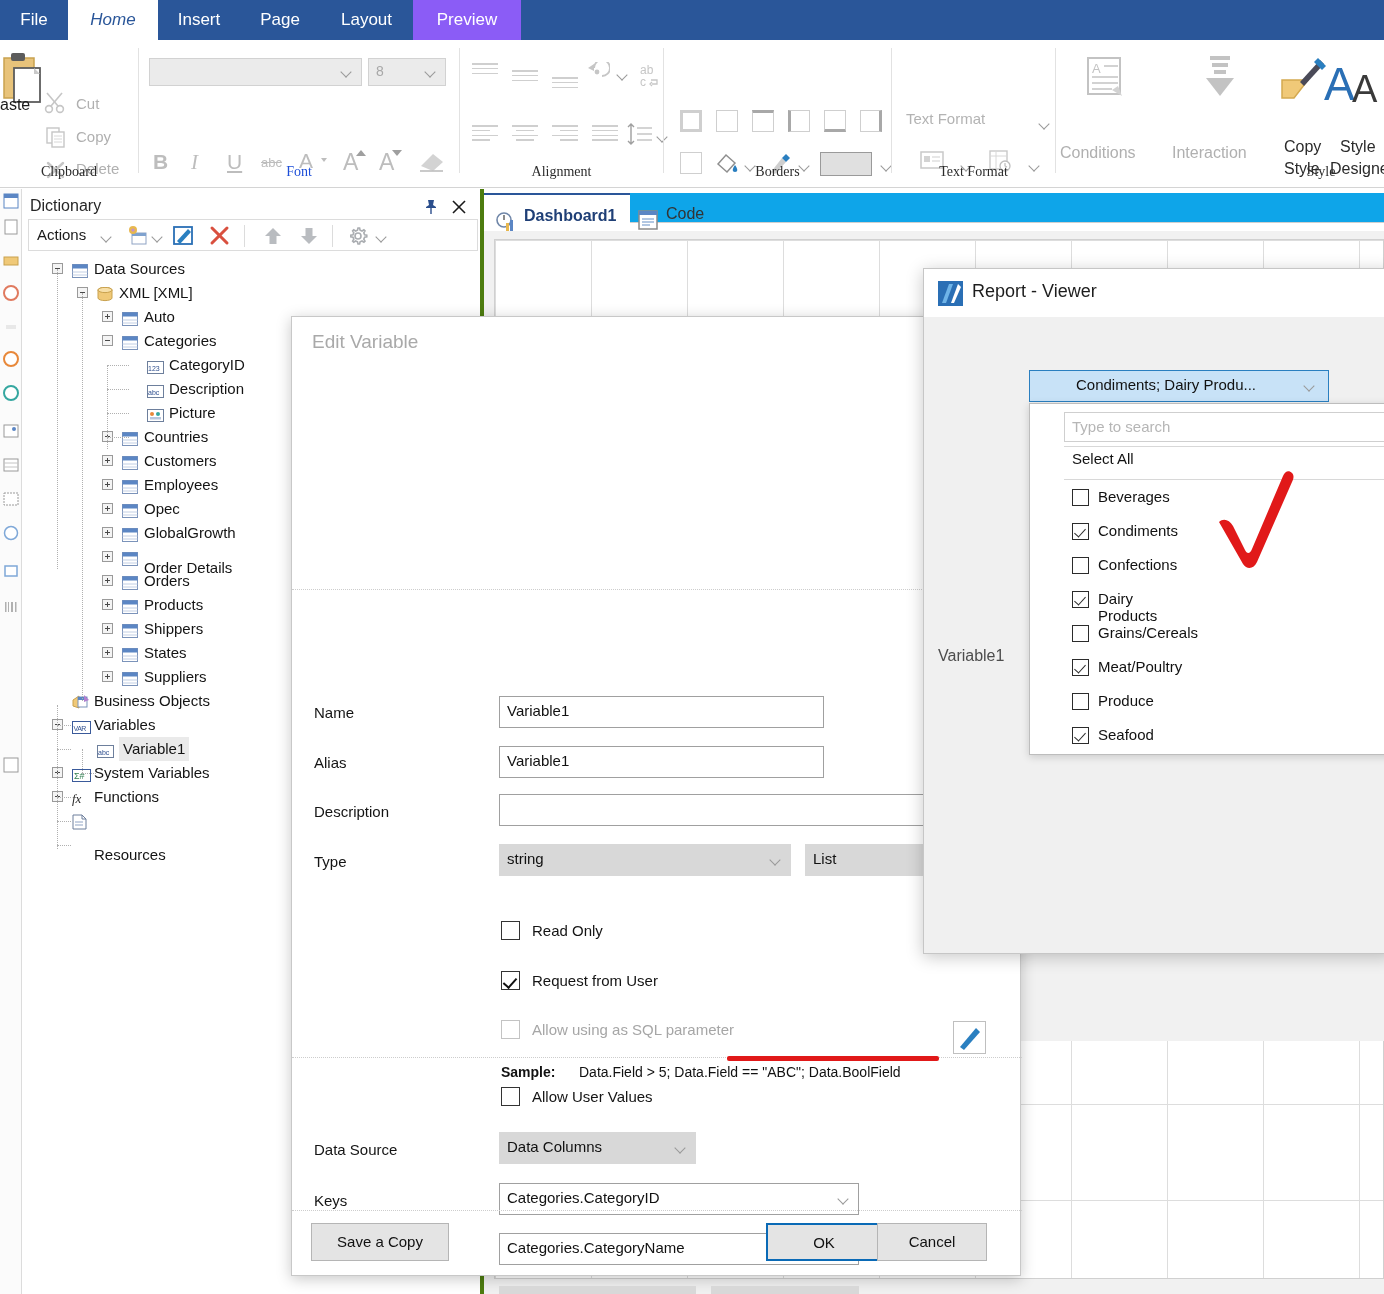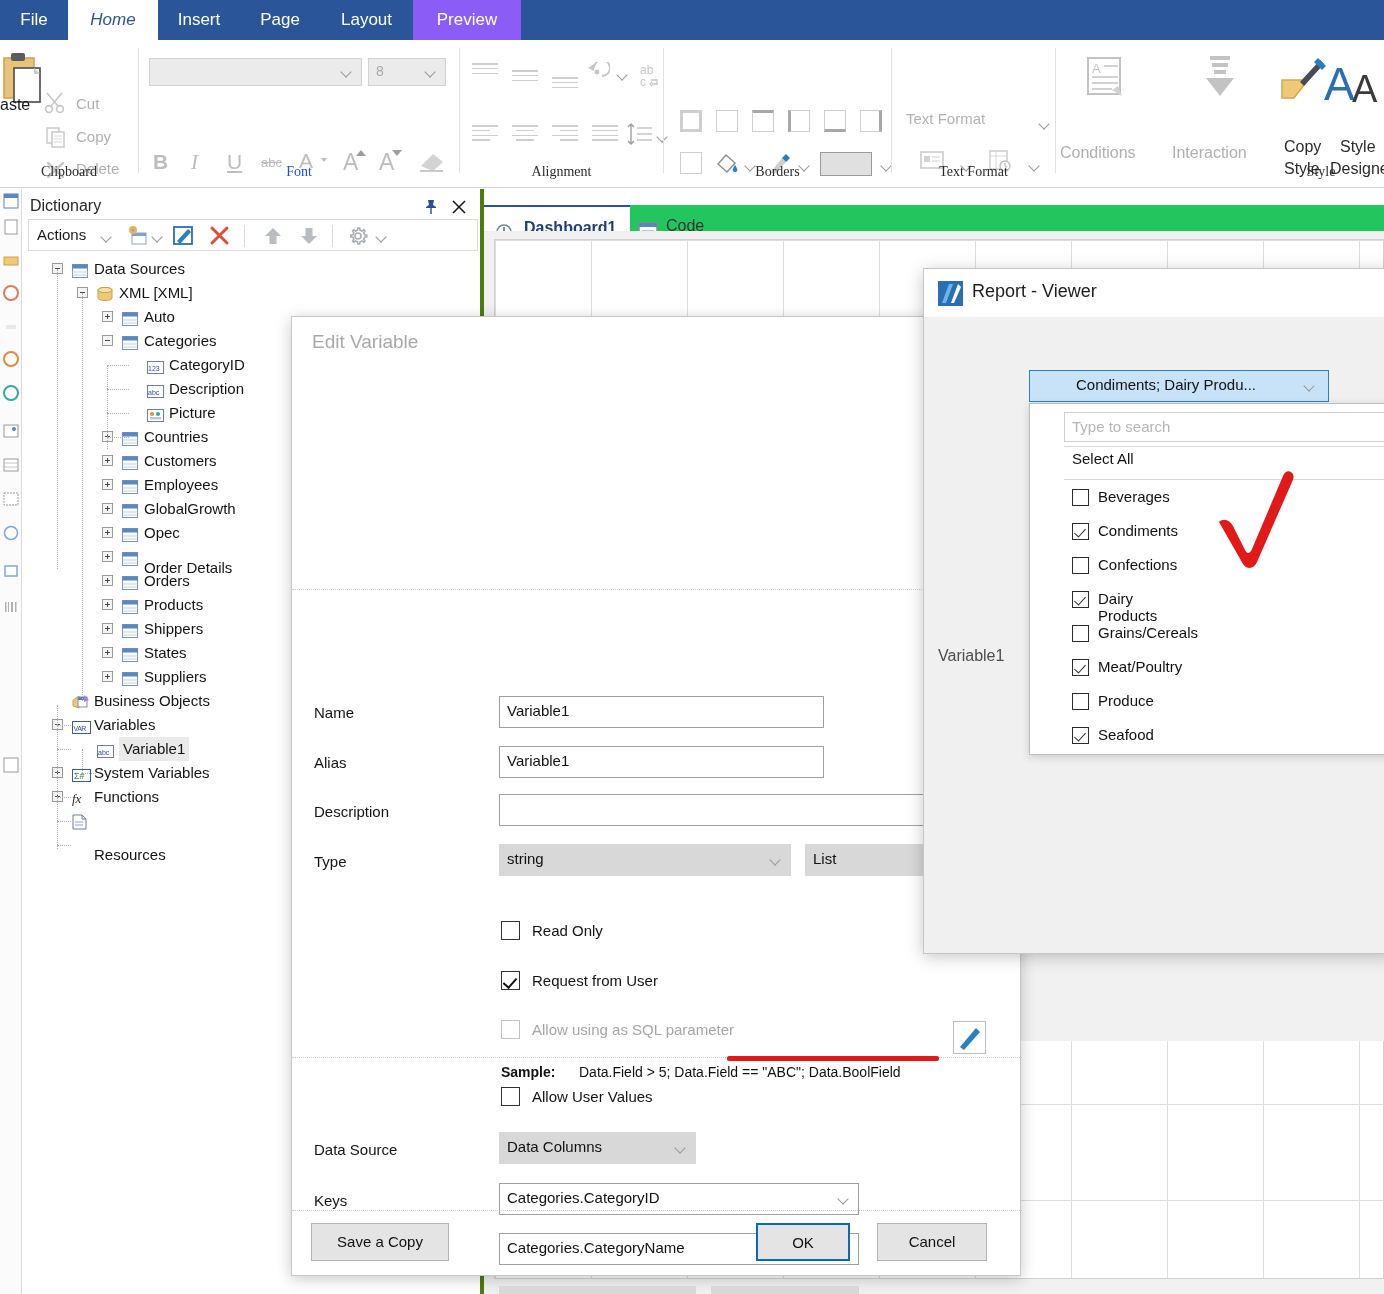--- a/index.html
+++ b/index.html
@@ -107,22 +107,22 @@
   .tn .lbl.sel { background:#eaeaea; padding:0 4px; }
   .dotv { position:absolute; width:1px; border-left:1px dotted #b0b0b0; }
   .doth { position:absolute; height:1px; border-top:1px dotted #b0b0b0; }
 
   
   #surface {
     position:absolute; left:484px; top:189px; width:900px; height:1105px;
     background:#ffffff;
   }
   #tabstrip {
-    position:absolute; left:0; top:16px; width:900px; height:30px;
-    background:#22c55e; border-bottom:1px solid #cfcfcf;
+    position:absolute; left:0; top:4px; width:900px; height:30px;
+    background:#0ea5e9; border-bottom:1px solid #cfcfcf;
   }
   .dtab {
     position:absolute; top:0; height:42px; line-height:42px; font-size:16px;
     color:#333; white-space:nowrap;
   }
   .dtab.active { color:#1f3f76; font-weight:bold; border-top:2px solid #2a5699; background:#fff; }
 
   #canvaswrap {
     position:absolute; left:0; top:42px; width:900px; height:1063px;
     background:#f1f1f1; overflow:hidden;
@@ -751,31 +751,31 @@
         <span class="lbl" style="left: 122px;">Employees</span>
       </div>
       <div class="tn">
         <span class="exp plus" style="left: 80px;"></span>
         <span class="ico" style="left: 100px;"><svg width="16" height="14" viewBox="0 0 16 14">
             <rect x="0.5" y="0.5" width="15" height="13" fill="#fff" stroke="#7b93ba"></rect>
             <rect x="0.5" y="0.5" width="15" height="4" fill="#5b86c4"></rect>
             <line x1="0.5" y1="8" x2="15.5" y2="8" stroke="#c2cfe4"></line>
             <line x1="0.5" y1="11" x2="15.5" y2="11" stroke="#c2cfe4"></line>
           </svg></span>
+        <span class="lbl" style="left: 122px;">Opec</span>
+      </div>
+      <div class="tn">
+        <span class="exp plus" style="left: 80px;"></span>
+        <span class="ico" style="left: 100px;"><svg width="16" height="14" viewBox="0 0 16 14">
+            <rect x="0.5" y="0.5" width="15" height="13" fill="#fff" stroke="#7b93ba"></rect>
+            <rect x="0.5" y="0.5" width="15" height="4" fill="#5b86c4"></rect>
+            <line x1="0.5" y1="8" x2="15.5" y2="8" stroke="#c2cfe4"></line>
+            <line x1="0.5" y1="11" x2="15.5" y2="11" stroke="#c2cfe4"></line>
+          </svg></span>
         <span class="lbl" style="left: 122px;">GlobalGrowth</span>
-      </div>
-      <div class="tn">
-        <span class="exp plus" style="left: 80px;"></span>
-        <span class="ico" style="left: 100px;"><svg width="16" height="14" viewBox="0 0 16 14">
-            <rect x="0.5" y="0.5" width="15" height="13" fill="#fff" stroke="#7b93ba"></rect>
-            <rect x="0.5" y="0.5" width="15" height="4" fill="#5b86c4"></rect>
-            <line x1="0.5" y1="8" x2="15.5" y2="8" stroke="#c2cfe4"></line>
-            <line x1="0.5" y1="11" x2="15.5" y2="11" stroke="#c2cfe4"></line>
-          </svg></span>
-        <span class="lbl" style="left: 122px;">Opec</span>
       </div>
       <div class="tn">
         <span class="exp plus" style="left: 80px;"></span>
         <span class="ico" style="left: 100px;"><svg width="16" height="14" viewBox="0 0 16 14">
             <rect x="0.5" y="0.5" width="15" height="13" fill="#fff" stroke="#7b93ba"></rect>
             <rect x="0.5" y="0.5" width="15" height="4" fill="#5b86c4"></rect>
             <line x1="0.5" y1="8" x2="15.5" y2="8" stroke="#c2cfe4"></line>
             <line x1="0.5" y1="11" x2="15.5" y2="11" stroke="#c2cfe4"></line>
           </svg></span>
         <span class="lbl" style="left: 122px; margin-top: 11px;">Order Details</span>
@@ -1005,21 +1005,21 @@
     <span class="cv">Label</span>
 
   </div>
 
   <div id="sample-lab" style="left:209px;top:747px;">Sample:</div>
   <div id="sample-txt" style="left:287px;top:747px;">Data.Field &gt; 5; Data.Field == "ABC"; Data.BoolField</div>
 
   <div class="ev-sep" style="top:893px;"></div>
 
   <div class="btn" style="left:19px;top:906px;width:138px;">Save a Copy</div>
-  <div class="btn primary" style="left:464px;top:906px;width:94px;">OK</div>
+  <div class="btn primary" style="left:474px;top:906px;width:116px;">OK</div>
   <div class="btn" style="left:585px;top:906px;width:110px;">Cancel</div>
 </div>
 
 <div id="pencil-btn">
   <svg width="31" height="31" viewBox="0 0 31 31">
       <path d="M6,25 L22,6 L26,10 L10,28 Z" fill="#2a7fc0"></path>
     </svg>
 </div>
 <div id="red-underline"></div>
 

